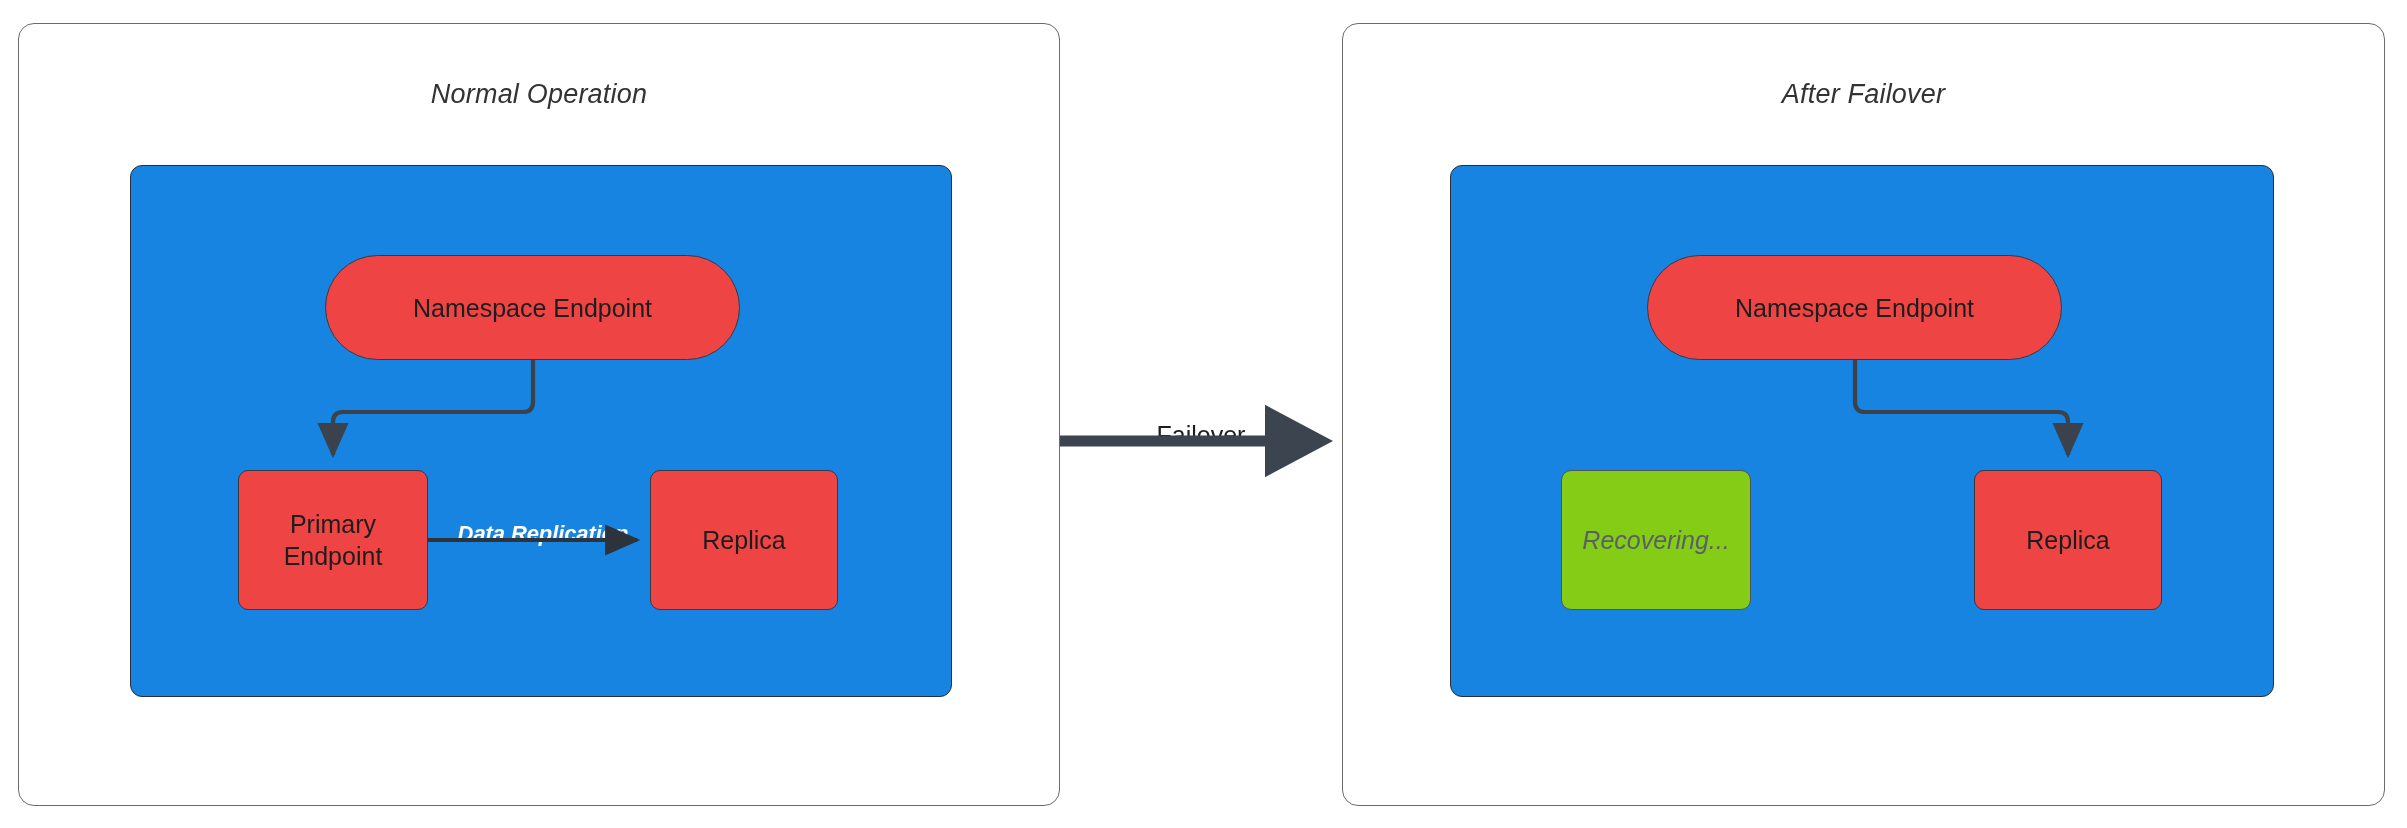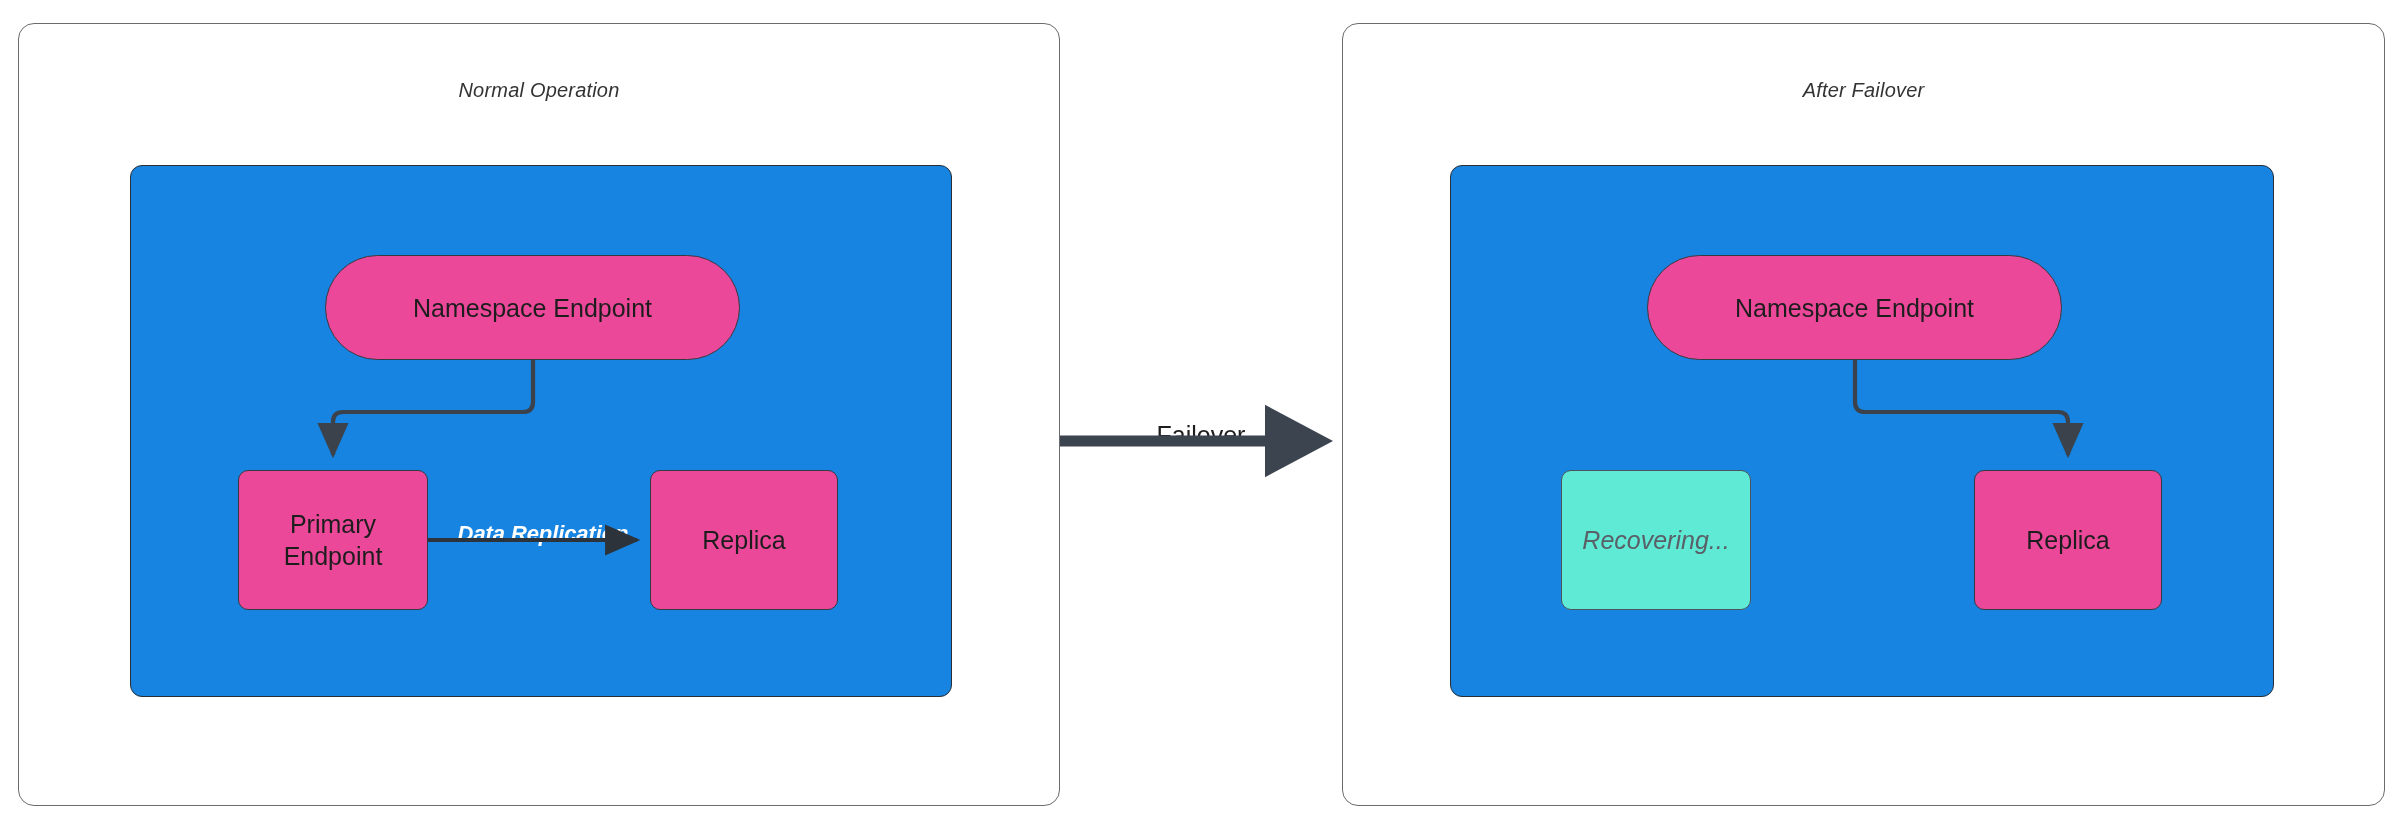--- a/index.html
+++ b/index.html
@@ -29,49 +29,49 @@
     background: #ffffff;
     border: 1.6px solid #6b6b6b;
     border-radius: 16px;
     box-sizing: border-box;
   }
   .panel-title {
     position: absolute;
     width: 100%;
     text-align: center;
     font-style: italic;
-    font-size: 20px;
+    font-size: 27px;
     color: #333333;
     letter-spacing: 0.2px;
     white-space: nowrap;
   }
   .blue-zone {
     position: absolute;
     background: #1684e0;
     border: 1.4px solid #2a2f36;
     border-radius: 12px;
     box-sizing: border-box;
   }
   .node {
     position: absolute;
     box-sizing: border-box;
     display: flex;
     align-items: center;
     justify-content: center;
     text-align: center;
-    background: #ec4899;
+    background: #ef4444;
     border: 1.6px solid #333a42;
     color: #1d1d1d;
     font-size: 25px;
     line-height: 1.28;
   }
   .node.rect { border-radius: 10px; }
   .node.pill { border-radius: 60px; }
   .node.recovering {
-    background: #5eead4;
+    background: #84cc16;
     border: 1.6px solid #4c545c;
     color: #5a6068;
     font-style: italic;
   }
   .edge-label {
     position: absolute;
     font-size: 22px;
     font-weight: bold;
     color: #ffffff;
     white-space: nowrap;

